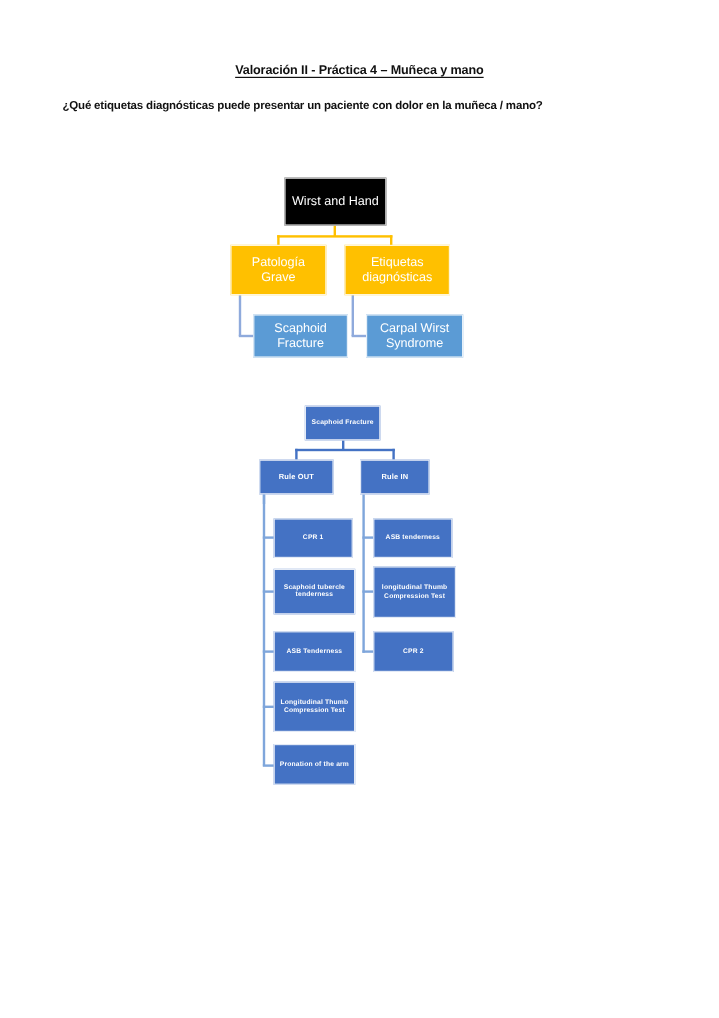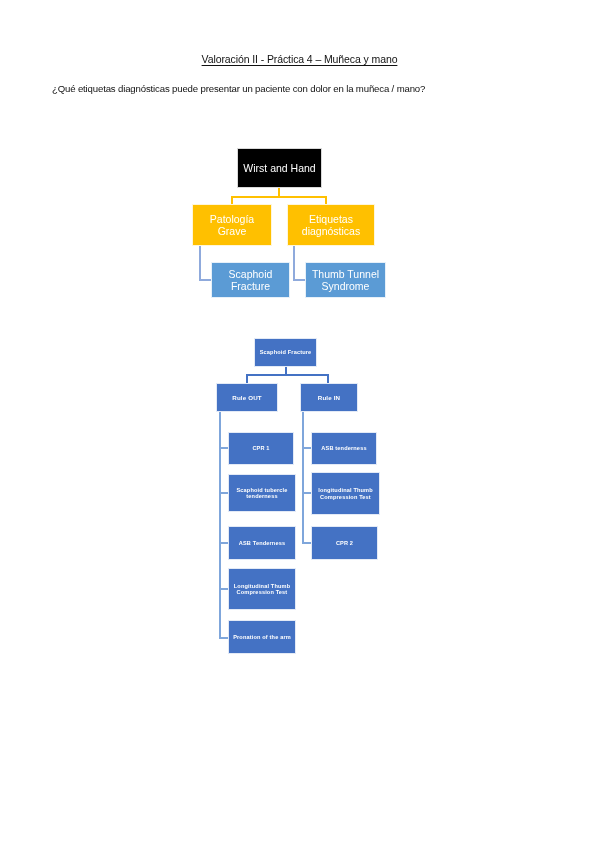--- a/index.html
+++ b/index.html
@@ -23,35 +23,35 @@
   }
 
   
   .doc-title {
     position: absolute;
     left: 0;
     top: 53px;
     width: 599px;
     text-align: center;
     font-size: 10.5px;
-    font-weight: normal;
+    font-weight: bold;
     color: #111111;
     letter-spacing: -0.1px;
   }
   .doc-title span {
     text-decoration: underline;
     text-underline-offset: 2px;
   }
   .doc-question {
     position: absolute;
     left: 52px;
     top: 83px;
     width: 520px;
     font-size: 9.6px;
-    font-weight: normal;
+    font-weight: bold;
     color: #111111;
     letter-spacing: -0.15px;
   }
 
   
   .node {
     position: absolute;
     box-sizing: border-box;
     display: flex;
     align-items: center;
@@ -123,21 +123,21 @@
 
     <div class="node n-amber" style="left:287px; top:204px; width:88px; height:42px;">
       <span class="lbl">Etiquetas diagnósticas</span>
     </div>
 
     <div class="node n-blue" style="left:211px; top:262px; width:79px; height:36px;">
       <span class="lbl">Scaphoid Fracture</span>
     </div>
 
     <div class="node n-blue" style="left:305px; top:262px; width:81px; height:36px;">
-      <span class="lbl">Thumb Tunnel Syndrome</span>
+      <span class="lbl">Carpal Wirst Syndrome</span>
     </div>
   </div>
 
   <div class="d2">
 
     <div class="conn c-dblue" style="left:285px; top:367px; width:2px; height:8px;"></div>
     <div class="conn c-dblue" style="left:246px; top:374px; width:83px; height:2px;"></div>
     <div class="conn c-dblue" style="left:246px; top:374px; width:2px; height:9px;"></div>
     <div class="conn c-dblue" style="left:327px; top:374px; width:2px; height:9px;"></div>
 

